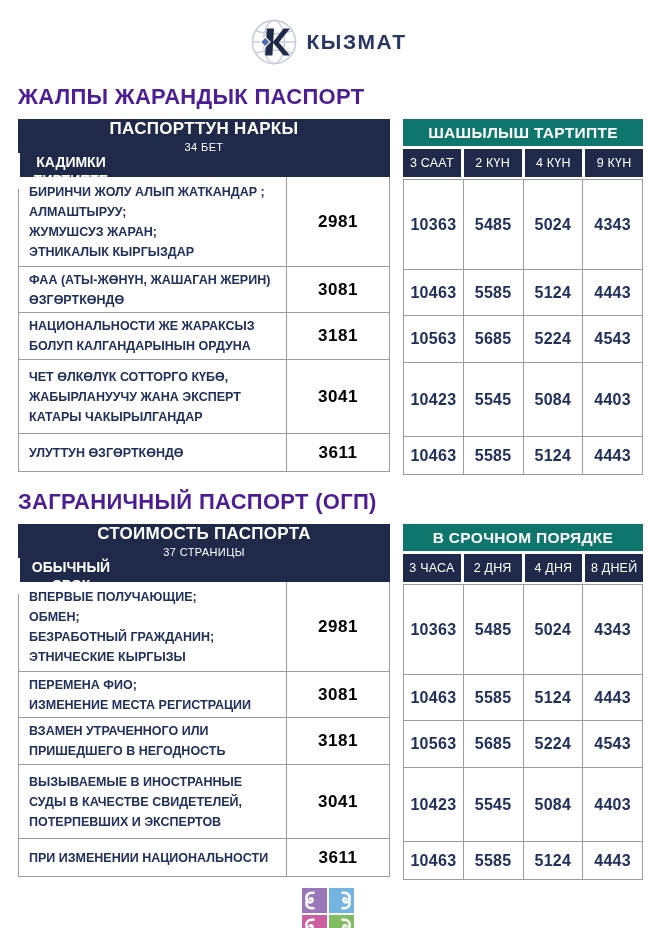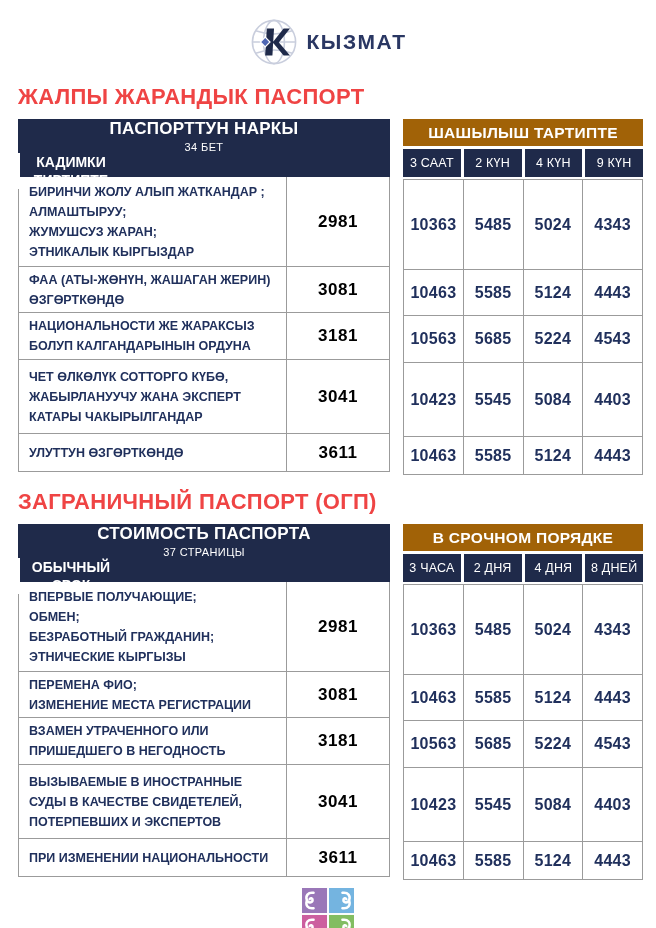--- a/index.html
+++ b/index.html
@@ -5,42 +5,42 @@
   html,body{margin:0;padding:0;background:#ffffff;}
   body{width:656px;height:928px;font-family:"Liberation Sans",sans-serif;color:#202d55;}
   .page{position:relative;width:656px;height:928px;overflow:hidden;background:#fff;}
 
   
   .logo-row{display:flex;align-items:center;justify-content:center;gap:9px;padding-top:14px;height:56px;}
   .logo-text{font-size:21px;font-weight:bold;letter-spacing:1.5px;color:#2a3763;}
 
   
   .section{padding:0 13px 0 18px;}
-  .sec-title{font-size:22px;font-weight:bold;color:#ef4444;margin:14px 0 9px 0;letter-spacing:.3px;}
+  .sec-title{font-size:22px;font-weight:bold;color:#4c1d95;margin:14px 0 9px 0;letter-spacing:.3px;}
   .tables{display:flex;gap:13px;align-items:flex-start;}
 
   
   .lt{width:372px;flex:none;}
   .lt-header{display:flex;background:#1f2a4a;color:#fff;height:58px;flex-direction:column;}
   .lt-h-main{flex:1;display:flex;flex-direction:column;justify-content:center;align-items:center;}
   .lt-h-title{font-size:17px;font-weight:bold;letter-spacing:.3px;}
   .lt-h-sub{font-size:11px;margin-top:2px;letter-spacing:.4px;}
   .lt-h-price{width:102px;flex:none;border-left:2px solid #fff;display:flex;align-items:center;justify-content:center;
               text-align:center;font-size:14px;font-weight:bold;line-height:1.3;white-space:pre-line;}
   .lt-body{border:1px solid #9b9b9b;border-top:none;}
   .lt-row{display:flex;border-bottom:1px solid #9b9b9b;}
   .lt-row:last-child{border-bottom:none;}
   .lt-desc{flex:1;display:flex;align-items:center;padding:6px 10px;}
   .lt-desc span{font-size:12.5px;font-weight:bold;line-height:1.6;white-space:pre-line;color:#20305c;}
   .lt-price{width:102px;flex:none;border-left:1px solid #9b9b9b;display:flex;align-items:center;justify-content:center;
             font-size:17px;font-weight:bold;color:#000000;letter-spacing:.5px;}
 
   
   .rt{width:240px;flex:none;}
-  .rt-main{background:#a16207;color:#fff;height:27px;display:flex;align-items:center;justify-content:center;
+  .rt-main{background:#0f766e;color:#fff;height:27px;display:flex;align-items:center;justify-content:center;
            font-size:15.5px;font-weight:bold;letter-spacing:.3px;}
   .rt-cols{display:flex;gap:3px;margin-top:3px;}
   .rt-col{flex:1;background:#1f2a4a;color:#fff;height:28px;display:flex;align-items:center;justify-content:center;
           font-size:12.5px;letter-spacing:.2px;}
   .rt-body{border:1px solid #9b9b9b;margin-top:2px;}
   .rt-row{display:flex;border-bottom:1px solid #9b9b9b;text-align:center;}
   .rt-row:last-child{border-bottom:none;}
   .rt-cell{flex:1;border-right:1px solid #9b9b9b;display:flex;align-items:center;justify-content:center;
            font-size:16px;font-weight:bold;color:#20305c;letter-spacing:.3px;}
   .rt-cell:last-child{border-right:none;}

